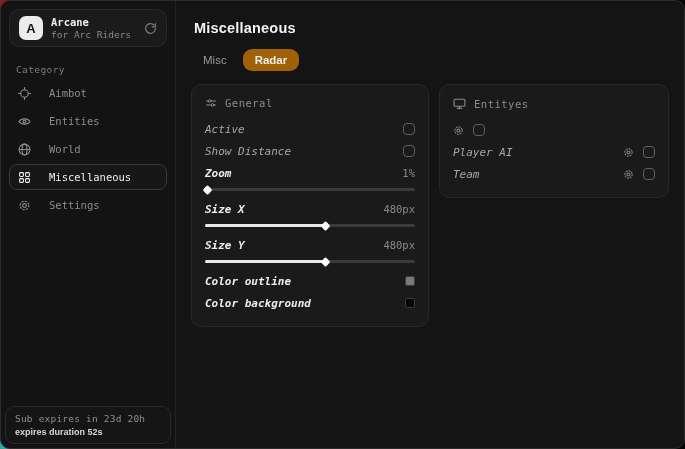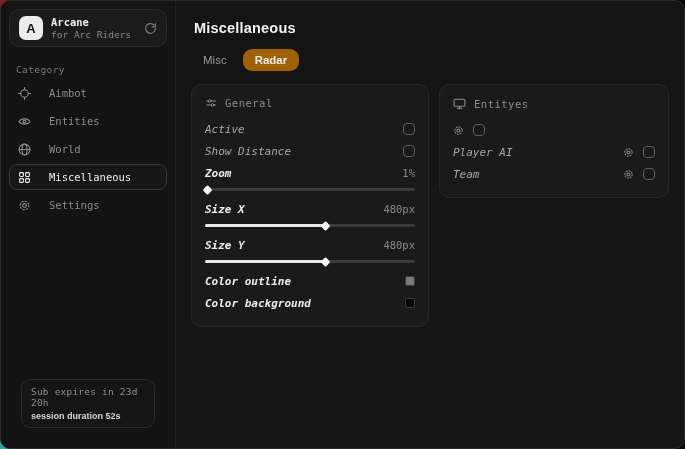--- a/index.html
+++ b/index.html
@@ -22,21 +22,21 @@
                 font-size:13px; font-family:"Liberation Sans", sans-serif; }
   .logo-title { font-size:10.5px; font-weight:bold; color:#ededed; line-height:1.25; }
   .logo-sub { font-size:9.5px; color:#8a8a8a; line-height:1.25; }
   .logo-action { margin-left:auto; color:#7c7c7c; display:flex; }
   .cat-label { font-size:9.5px; color:#7c7c7c; margin:9px 0 5px 15px; letter-spacing:.4px; }
   .nav { display:flex; flex-direction:column; padding:0 8px; gap:2px; }
   .nav-item { height:26px; display:flex; align-items:center; gap:18px; padding:0 8px;
               border-radius:8px; color:#8d8d8d; font-size:10.5px; border:1px solid transparent; cursor:default; }
   .nav-item .ic { display:flex; }
   .nav-item.active { color:#f0f0f0; border-color:#3a3a3a; background:#171717; }
-  .footer-card { margin:20px; margin-top:auto; border:1px solid #2a2a2a; border-radius:9px;
+  .footer-card { margin:4px; margin-top:auto; border:1px solid #2a2a2a; border-radius:9px;
                  padding:6px 9px; background:#151515; }
   .footer-line1 { font-size:9.5px; color:#8f8f8f; letter-spacing:.2px; }
   .footer-line2 { font-size:9px; color:#d6d6d6; font-family:"Liberation Sans", sans-serif;
                   font-weight:bold; margin-top:3px; }
 
   
   .main { flex:1; padding:13px 15px; }
   .page-title { font-family:"Liberation Sans", sans-serif; font-size:14.5px; color:#f2f2f2;
                 margin:6px 0 13px 3px; letter-spacing:.2px; }
   .tabs { display:flex; gap:4px; margin-bottom:13px; font-family:"Liberation Sans", sans-serif; }
@@ -139,21 +139,21 @@
               <circle cx="12" cy="12" r="3.5"></circle>
                 <circle cx="12" cy="12" r="8" stroke-dasharray="2.5 3.8"></circle>
             </svg>
           </span>
           <span>Settings</span>
         </div>
       </nav>
 
       <div class="footer-card">
         <div class="footer-line1">Sub expires in 23d 20h</div>
-        <div class="footer-line2">session duration 52s</div>
+        <div class="footer-line2">expires duration 52s</div>
       </div>
     </aside>
 
     <main class="main">
       <h1 class="page-title">Miscellaneous</h1>
 
       <div class="tabs">
         <div class="tab">Misc</div>
         <div class="tab active">Radar</div>
       </div>

